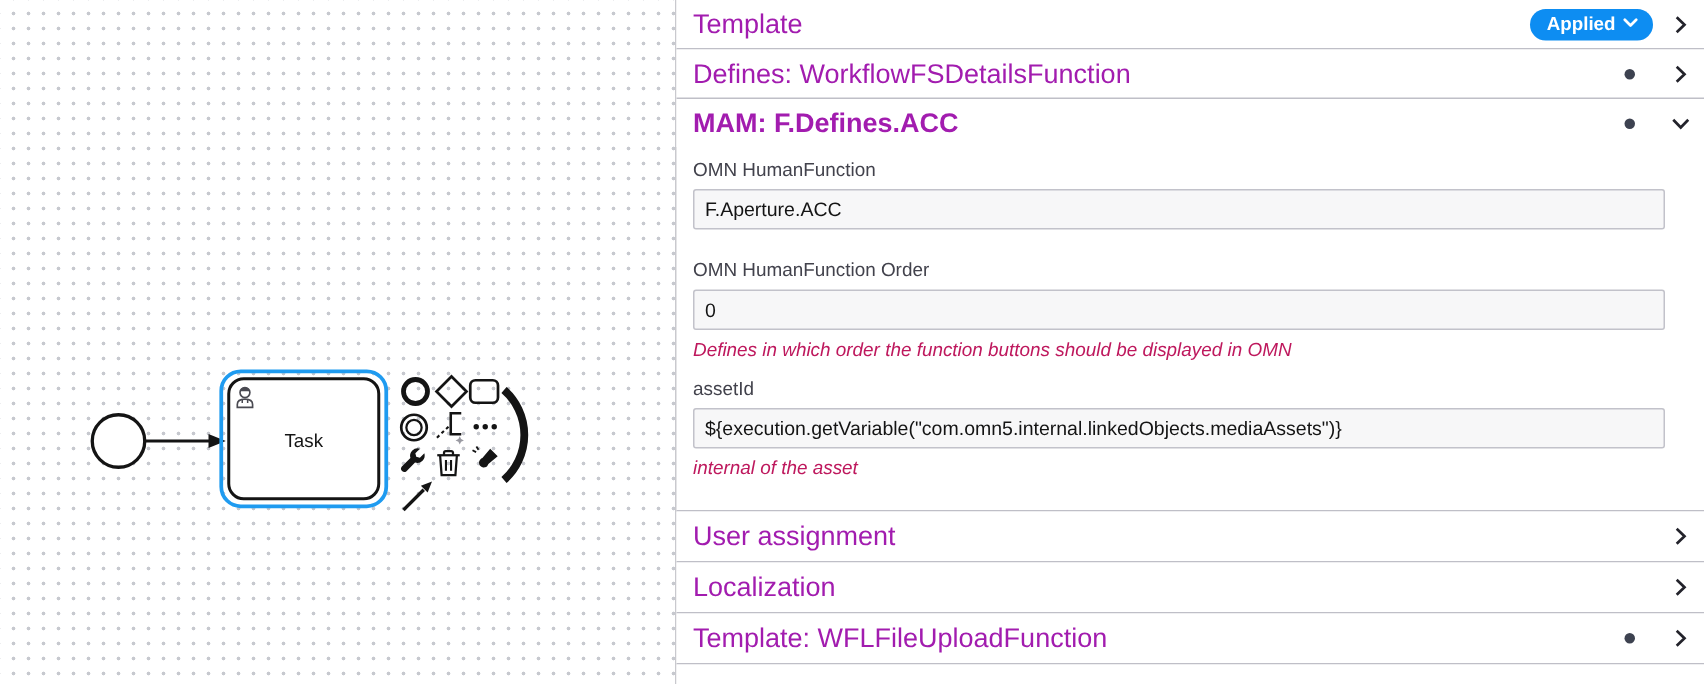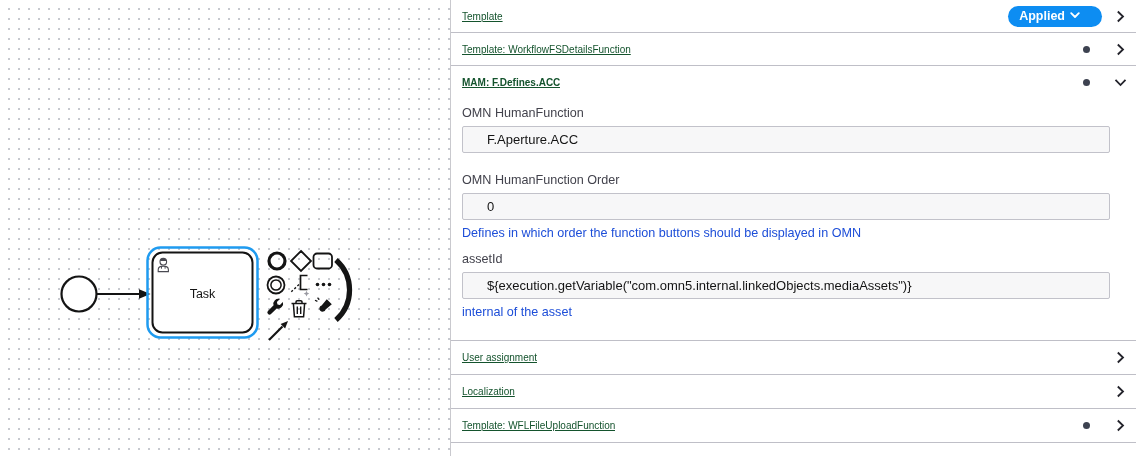--- a/index.html
+++ b/index.html
@@ -9,35 +9,35 @@
   
   .canvas{position:relative;width:450px;height:456px;flex:0 0 450px;background:#fff;
     background-image:radial-gradient(circle,#c7c9cf 1.1px,rgba(255,255,255,0) 1.45px);
     background-size:10px 10px;background-position:4px 4px;}
   .canvas svg{position:absolute;left:0;top:0;}
 
   
   .panel{flex:1 1 auto;background:#fff;border-left:1px solid #c9c9ce;display:flex;flex-direction:column;color:#1b1b22;}
   .row{display:flex;align-items:center;height:32px;flex:0 0 32px;padding:0 9px 0 11px;border-bottom:1px solid #bfbfc7;cursor:pointer;background:#fff;}
   .row.tall{height:33px;flex-basis:33px;}
-  .row-label{font-size:10px;color:#14532d;white-space:nowrap;overflow:hidden;text-overflow:ellipsis;text-decoration:underline;}
+  .row-label{font-size:18px;color:#a21caf;white-space:nowrap;overflow:hidden;text-overflow:ellipsis;}
   .row-label.bold{font-weight:700;}
   .spacer{flex:1 1 auto;}
   .dot{width:7px;height:7px;border-radius:50%;background:#3d4250;margin-right:23px;flex:0 0 auto;}
   .chev{display:flex;align-items:center;justify-content:center;width:14px;height:14px;flex:0 0 auto;}
   .badge{display:inline-flex;align-items:center;gap:5px;background:#0d8df2;color:#fff;font-size:12.5px;font-weight:600;
-    padding:3px 22px 4px 11px;border-radius:12px;margin-right:11px;cursor:pointer;line-height:14px;}
+    padding:3px 10px 4px 11px;border-radius:12px;margin-right:11px;cursor:pointer;line-height:14px;}
 
   
   .group-body{padding:2px 26px 20px 11px;border-bottom:1px solid #bfbfc7;}
   .field-label{font-size:12.6px;color:#42424c;margin:20px 0 6px;}
   .field-label.first{margin-top:6px;}
   .text-input{display:block;width:100%;box-sizing:border-box;height:27px;background:#f7f7f8;border:1px solid #c2c2ca;
-    border-radius:2px;padding:0 24px;font-size:13px;color:#141414;font-family:"Liberation Sans",sans-serif;outline:none;}
-  .field-desc{font-size:12.6px;color:#1d4ed8;margin-top:6px;line-height:1.15;}
+    border-radius:2px;padding:0 7px;font-size:13px;color:#141414;font-family:"Liberation Sans",sans-serif;outline:none;}
+  .field-desc{font-size:12.6px;color:#be185d;margin-top:6px;line-height:1.15;font-style:italic;}
   .panel-fill{flex:1 1 auto;background:#fff;}
 </style>
 </head>
 <body>
 
 <div class="app">
 
   <div class="canvas">
     <svg width="450" height="456" viewBox="0 0 450 456">
 
@@ -115,21 +115,21 @@
         </svg>
       </span>
       <span class="chev">
         <svg width="9" height="13" viewBox="0 0 9 13">
             <polyline points="1.8,1.5 7,6.5 1.8,11.5" fill="none" stroke="#23232b" stroke-width="1.8"></polyline>
           </svg>
       </span>
     </div>
 
     <div class="row">
-      <span class="row-label">Template: WorkflowFSDetailsFunction</span>
+      <span class="row-label">Defines: WorkflowFSDetailsFunction</span>
       <span class="spacer"></span>
       <span class="dot"></span>
       <span class="chev">
         <svg width="9" height="13" viewBox="0 0 9 13">
             <polyline points="1.8,1.5 7,6.5 1.8,11.5" fill="none" stroke="#23232b" stroke-width="1.8"></polyline>
           </svg>
       </span>
     </div>
 
     <div class="row" style="border-bottom:none;">

